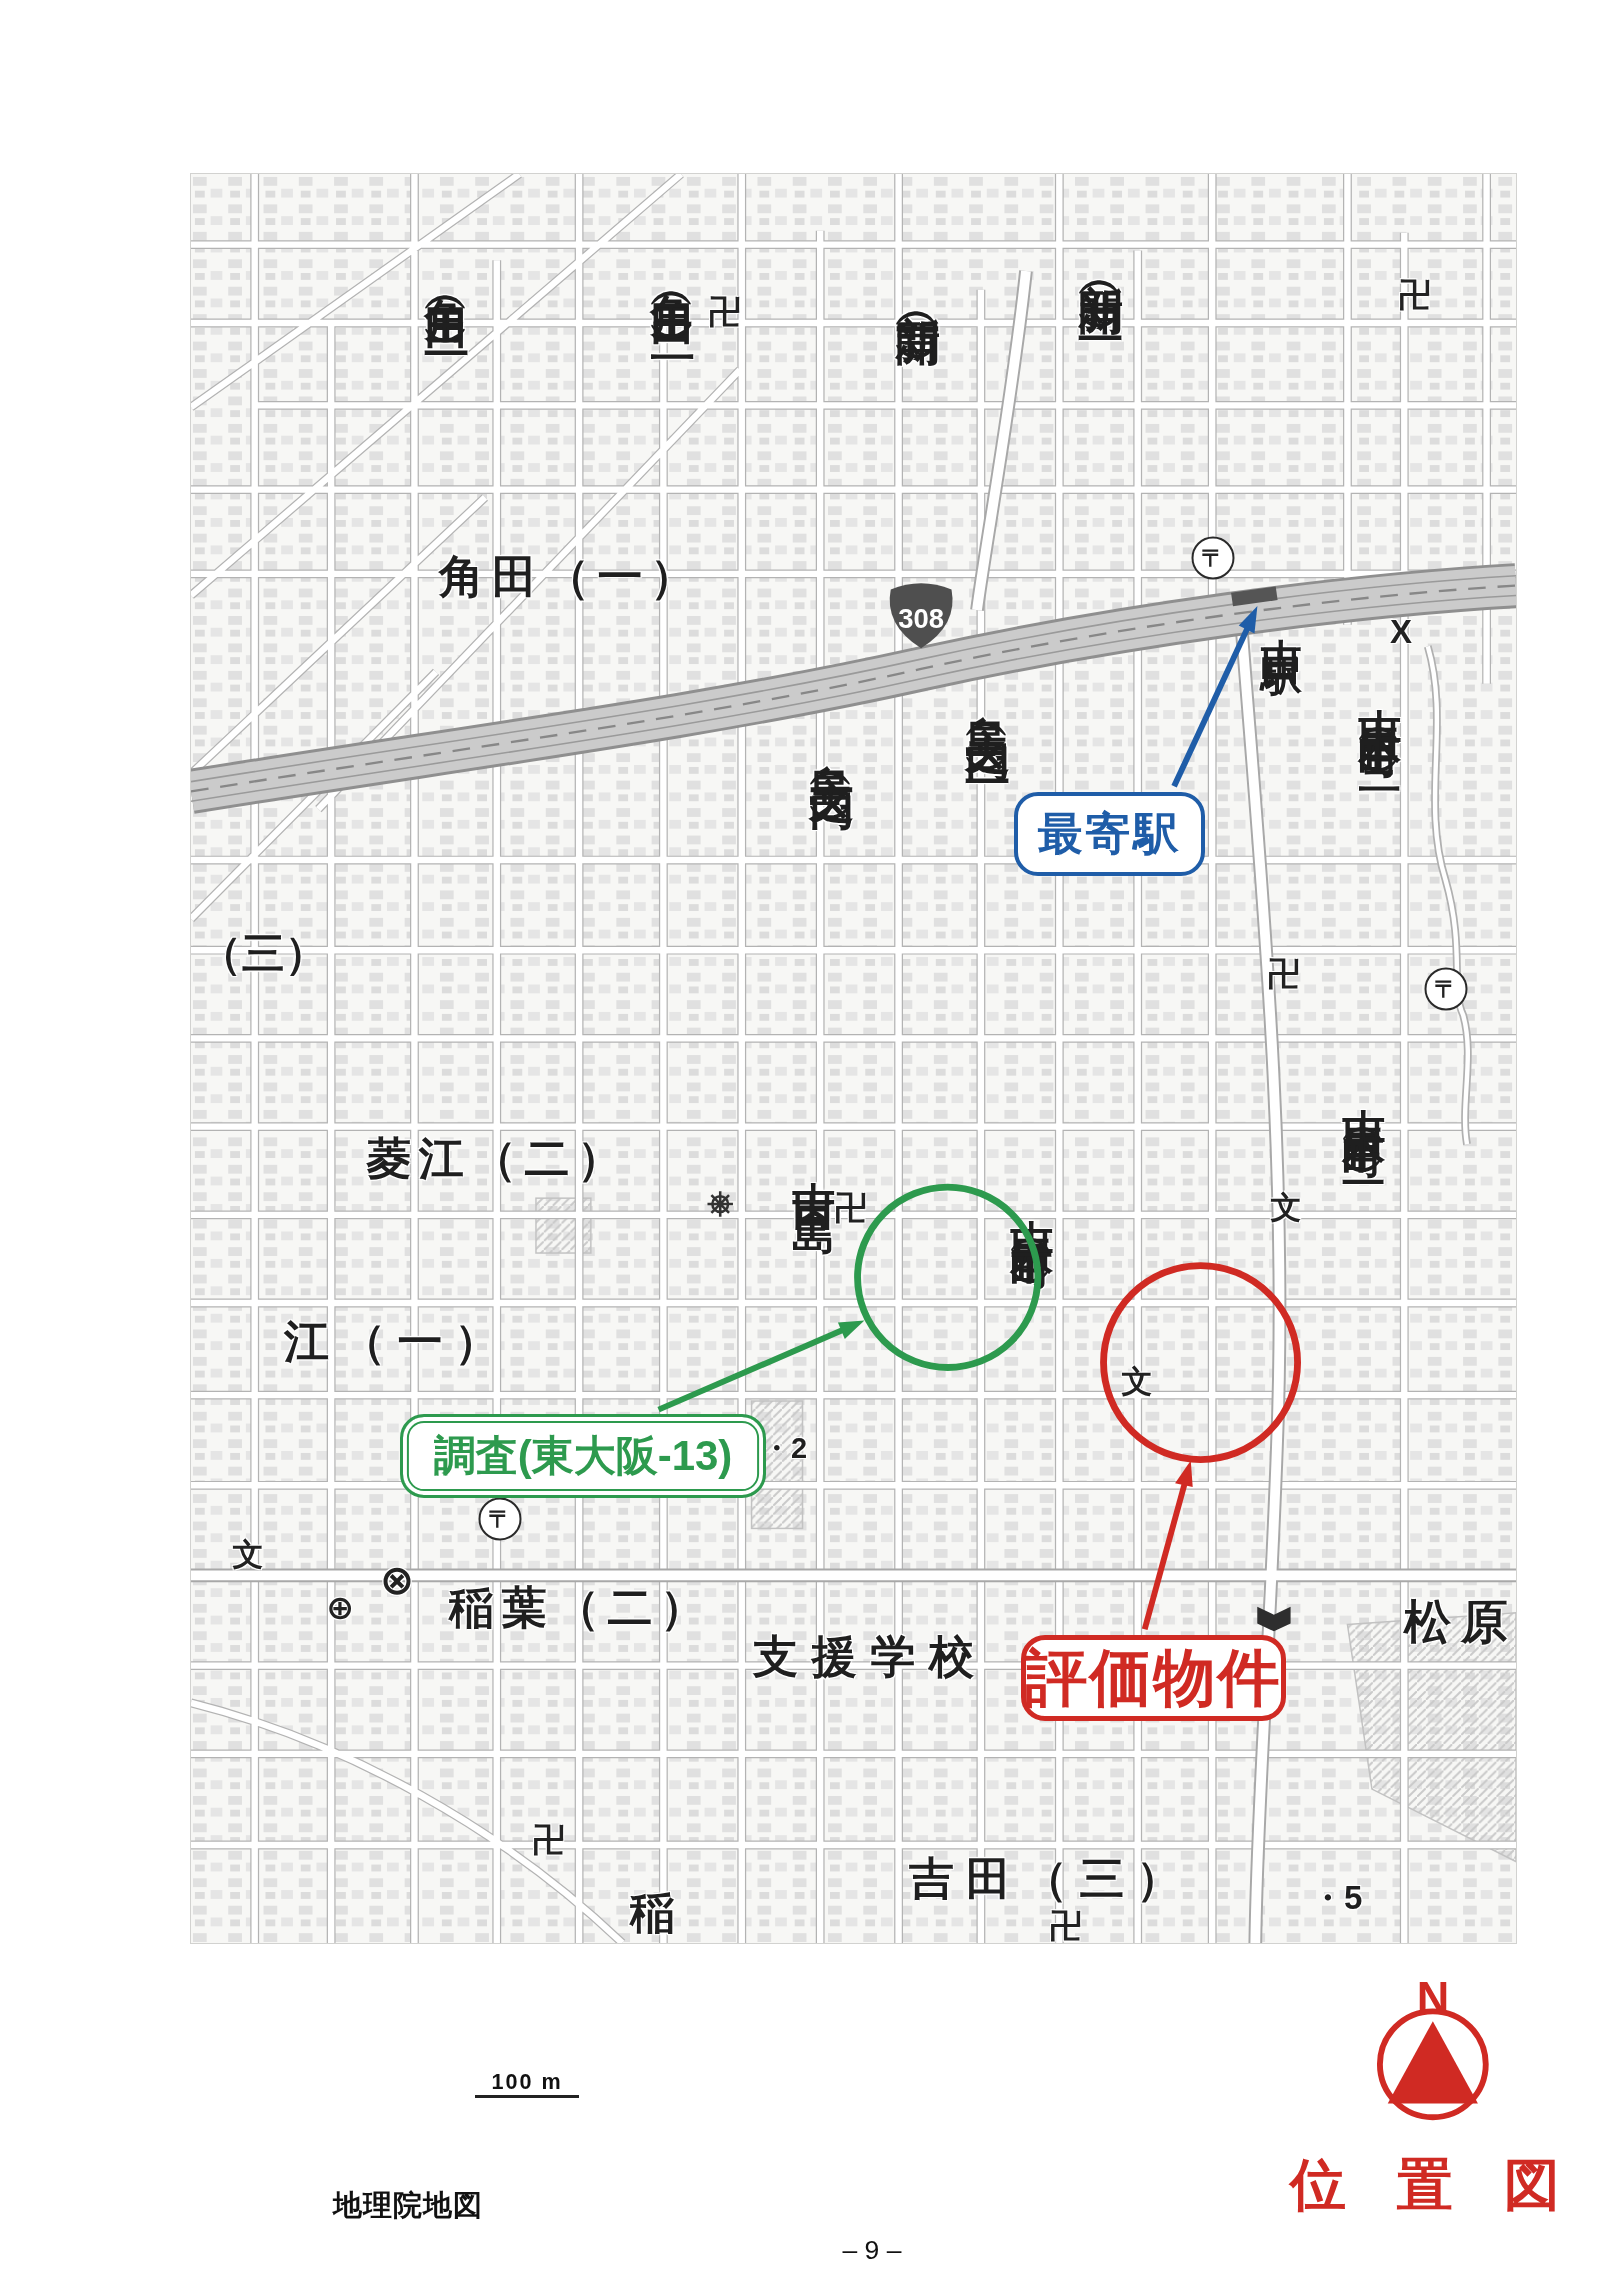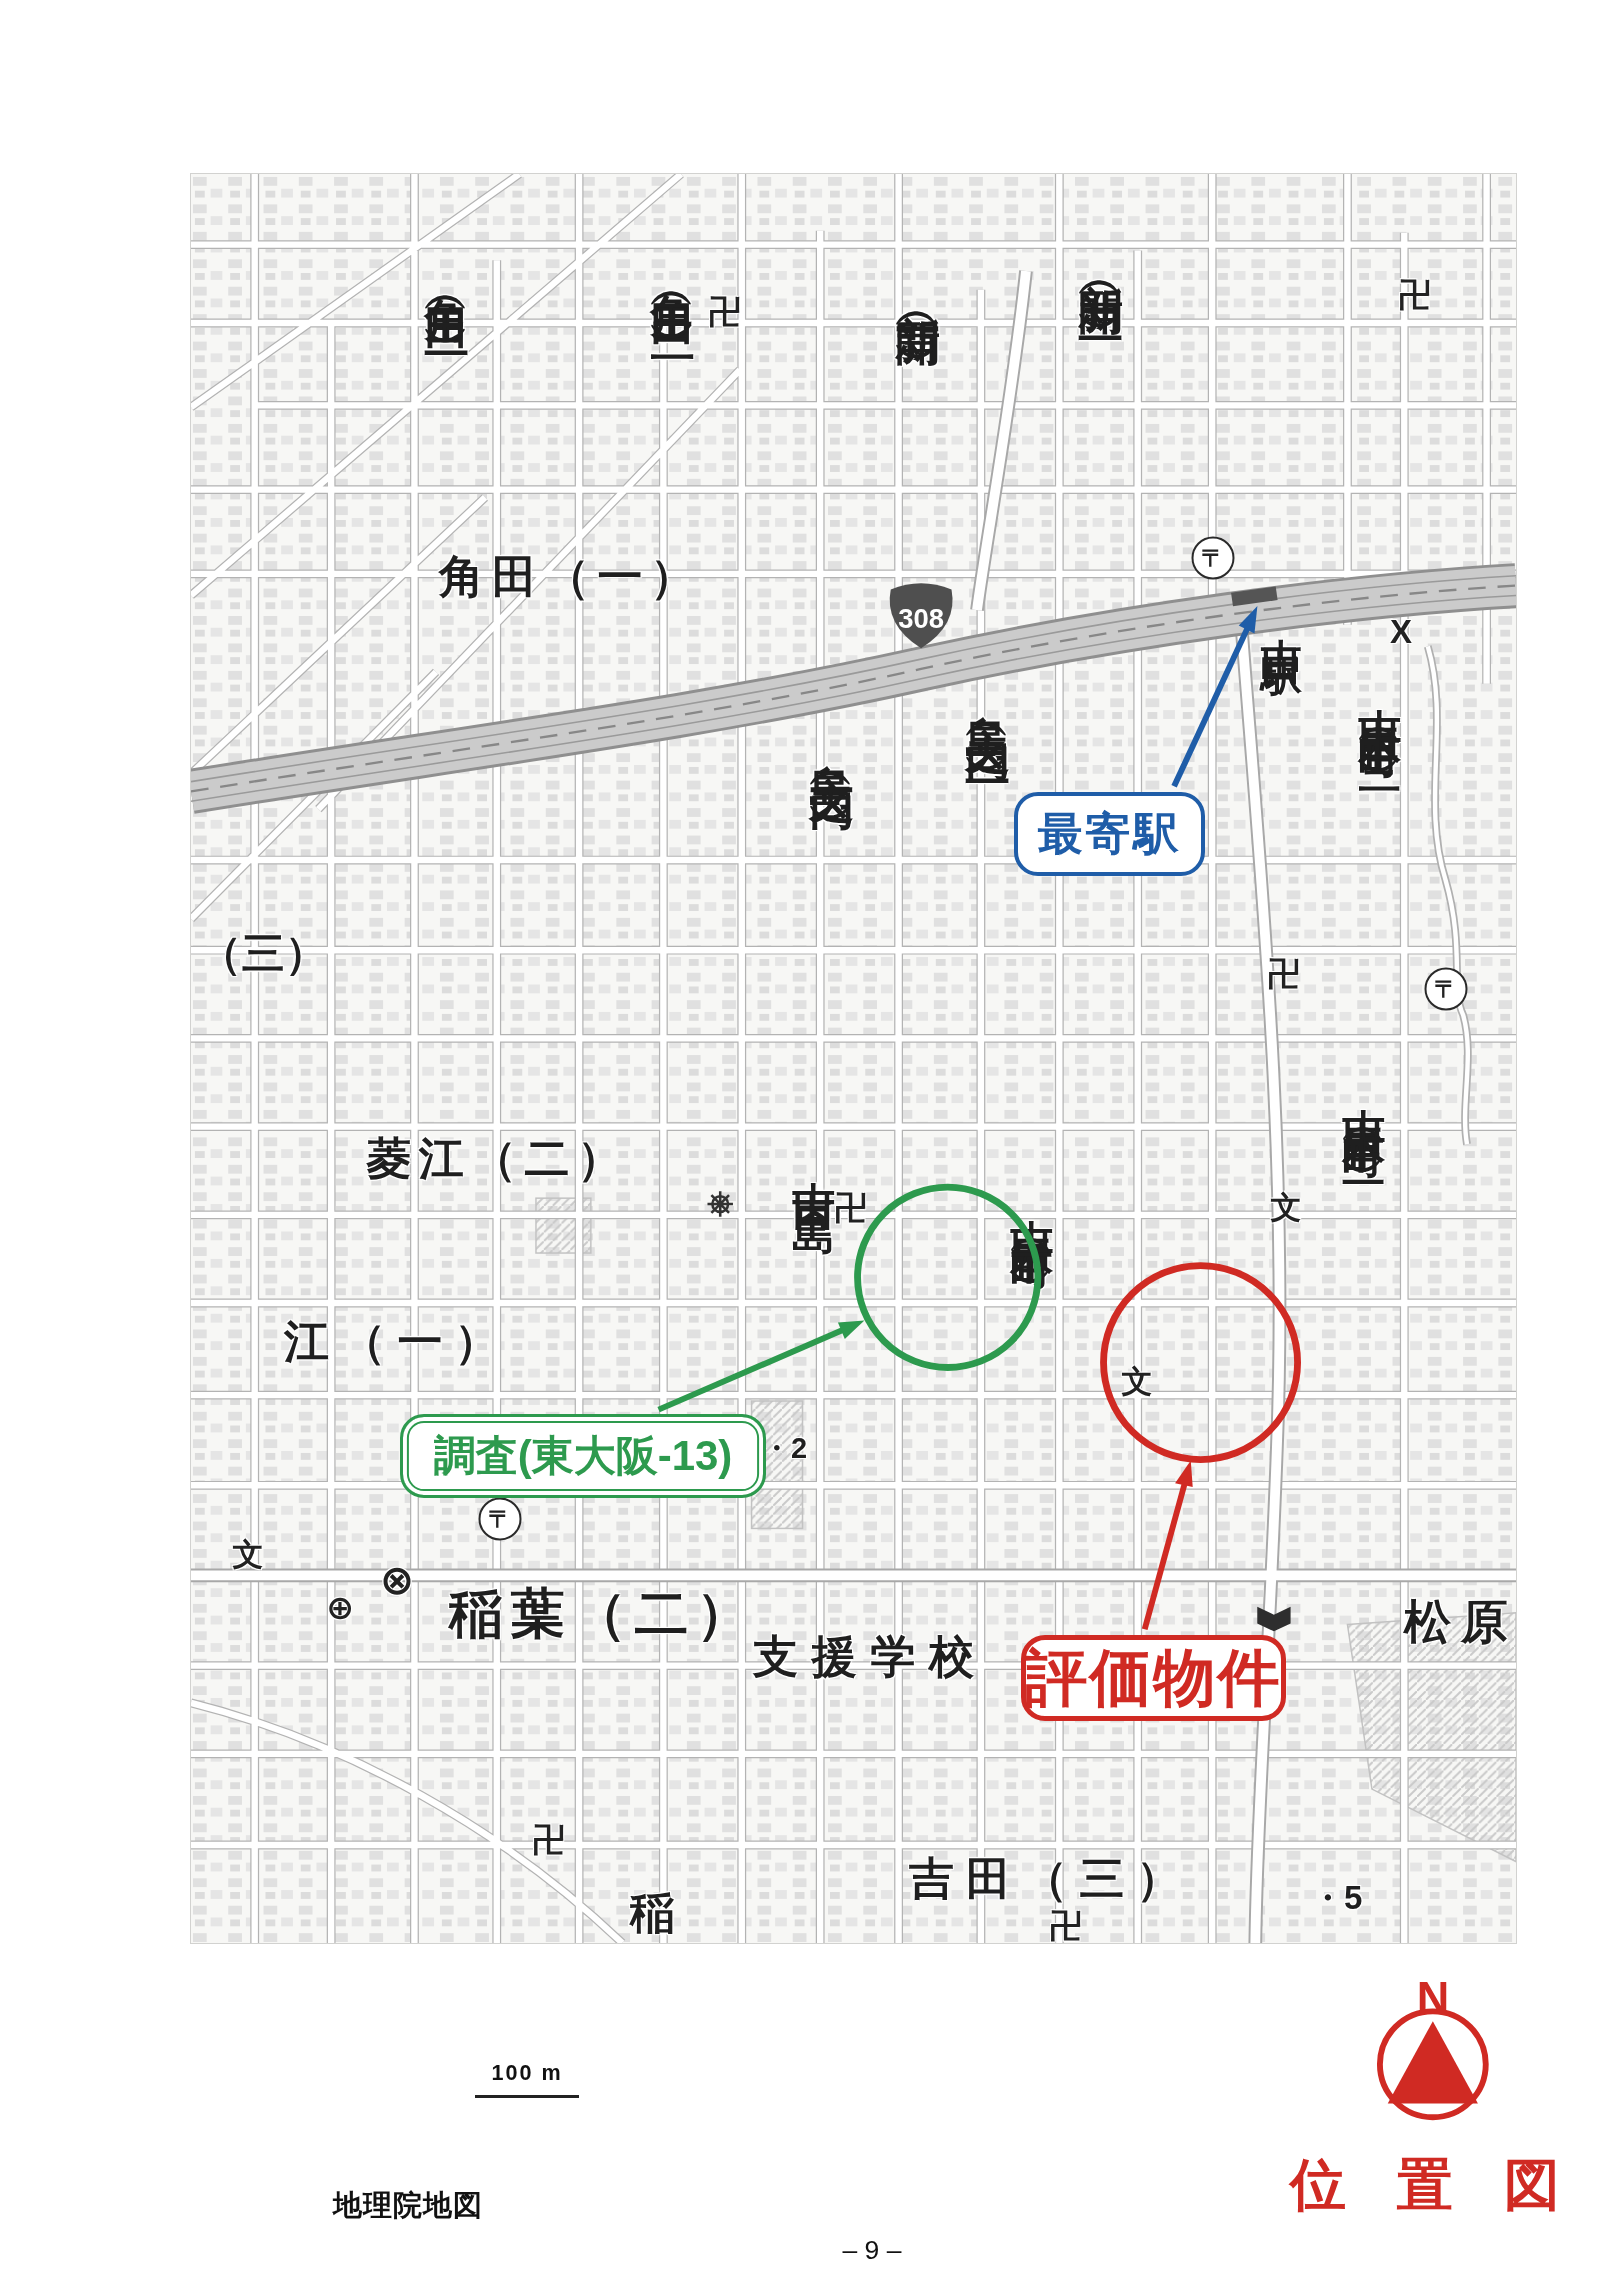--- a/index.html
+++ b/index.html
@@ -32,21 +32,21 @@
     line-height:1;
   }
   .msym.circled{
     border:2.9px solid #2a2a2a;border-radius:50%;background:#fff;
     width:39px;height:39px;display:flex;align-items:center;justify-content:center;
     text-shadow:none;
   }
   #scale-box{
     position:absolute;left:284px;top:1886px;width:104px;height:35px;background:#fff;
     border-bottom:3.9px solid #222;color:#111;font-size:21.6px;font-weight:600;
-    display:flex;align-items:flex-start;justify-content:center;letter-spacing:2px;
+    display:flex;align-items:flex-end;justify-content:center;letter-spacing:2px;
   }
   
   .ann-box{
     position:absolute;background:#ffffff;display:flex;align-items:center;justify-content:center;
     font-weight:700;white-space:nowrap;z-index:6;border-radius:24px;
   }
   #box-station{
     left:1014px;top:792px;width:183px;height:76px;
     border:4.9px solid var(--c-blue);color:var(--c-blue);font-size:45px;letter-spacing:2.9px;
   }
@@ -141,21 +141,21 @@
         <span class="mlabel v" style="left: 617px; top: 555px; font-size: 45px;">島之内（一）</span>
         <span class="mlabel v" style="left: 773px; top: 506px; font-size: 45px;">島之内（二）</span>
         <span class="mlabel v" style="left: 1069px; top: 431px; font-size: 41px;">吉田駅</span>
         <span class="mlabel v" style="left: 1167px; top: 500px; font-size: 43px;">吉田本町（三）</span>
         <span class="mlabel v" style="left: 1151px; top: 900px; font-size: 43px;">吉田本町（二）</span>
         <span class="mlabel v" style="left: 601px; top: 973px; font-size: 43px;">吉田下島</span>
         <span class="mlabel v" style="left: 819px; top: 1011px; font-size: 43px;">吉田本町（一）</span>
         <span class="mlabel" style="left: 147px; top: 962px; font-size: 45px; letter-spacing: 7.8px; margin-left: 28px;">菱江（二）</span>
         <span class="mlabel" style="left: 7.8px; top: 757px; font-size: 43px;">（三）</span>
         <span class="mlabel" style="left: 93px; top: 1145px; font-size: 45px; letter-spacing: 11.8px;">江（一）</span>
-        <span class="mlabel" style="left: 258px; top: 1411px; font-size: 54px; letter-spacing: 7.8px;">稲葉（二）</span>
+        <span class="mlabel" style="left: 258px; top: 1411px; font-size: 45px; letter-spacing: 7.8px;">稲葉（二）</span>
         <span class="mlabel" style="left: 562px; top: 1460px; font-size: 45px; letter-spacing: 13.7px;">支援学校</span>
         <span class="mlabel" style="left: 718px; top: 1682px; font-size: 45px; letter-spacing: 11.8px;">吉田（三）</span>
         <span class="mlabel" style="left: 1213px; top: 1424px; font-size: 47px; letter-spacing: 9.8px;">松原</span>
         <span class="mlabel" style="left: 439px; top: 1716px; font-size: 45px;">稲</span>
         <span class="mlabel" style="left: 571px; top: 1259px; font-size: 29px;">・2</span>
         <span class="mlabel" style="left: 1120px; top: 1707px; font-size: 33px;">・5</span>
         <span class="msym" style="left: 534px; top: 137px; font-size: 33px;">卍</span>
         <span class="msym" style="left: 1224px; top: 120px; font-size: 33px;">卍</span>
         <span class="msym" style="left: 1093px; top: 799px; font-size: 33px;">卍</span>
         <span class="msym" style="left: 660px; top: 1033px; font-size: 33px;">卍</span>

